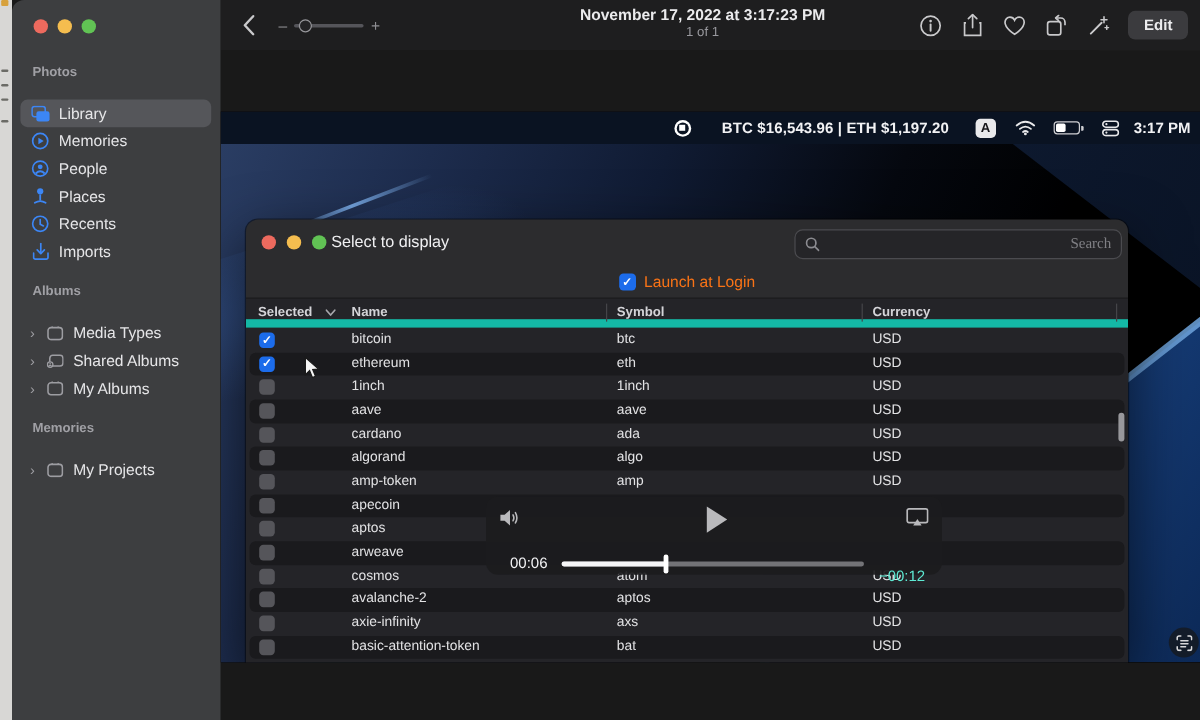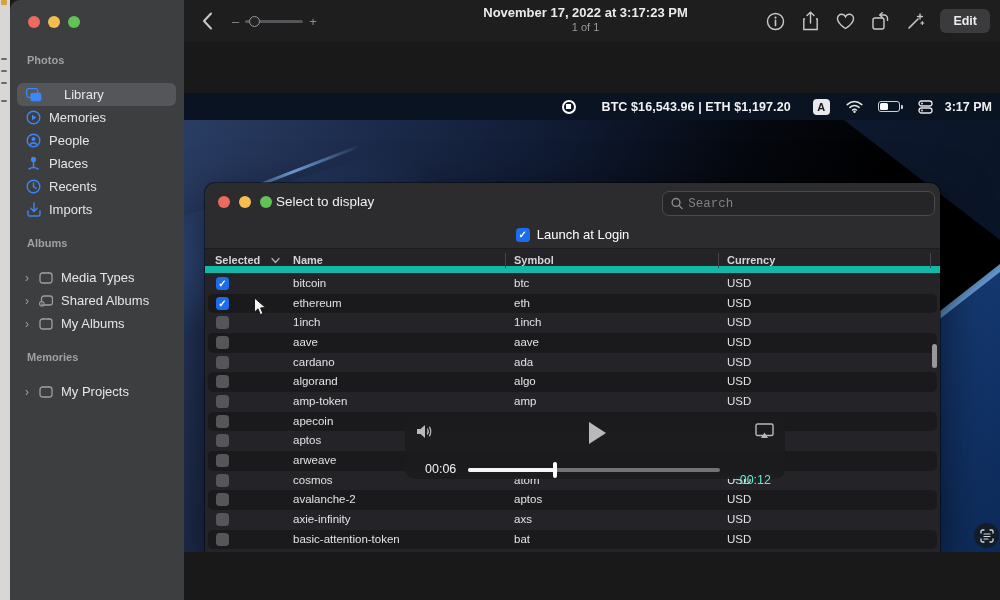--- a/index.html
+++ b/index.html
@@ -15,21 +15,21 @@
   
   .sidebar { position:absolute; left:10px; top:0; width:174px; height:600px;
     background:#3d3e40; border-radius:10px 0 0 0; }
   .traffic { position:absolute; top:16px; left:18px; display:flex; gap:8px; }
   .tl-dot { width:12px; height:12px; border-radius:50%; }
   .tl-red{ background:#ed6a5e; } .tl-yellow{ background:#f5bd4f; } .tl-green{ background:#61c354; }
   .side-sections { position:absolute; top:50px; left:0; right:0; }
   .section-label { color:#a0a0a5; font-size:11px; font-weight:700; padding:4px 0 17px 17px; }
   .side-item { position:relative; display:flex; align-items:center; height:23px; margin:0 8px 0 7px;
     border-radius:6px; padding-left:8px; cursor:default; }
-  .side-item.selected { background:#55565a;gap:15px; }
+  .side-item.selected { background:#55565a; }
   .side-item .icon-slot { width:17px; height:15px; display:flex; align-items:center; justify-content:center; margin-right:7px; }
   .side-item .chev { color:#9d9da2; font-size:12px; width:10px; margin-right:2px; }
   .side-label { color:#e6e6e8; font-size:13px; }
   .section-gap { height:12px; }
 
   
   .main { position:absolute; left:184px; top:0; width:816px; height:600px; background:#191919; }
   .toolbar { position:absolute; top:0; left:0; width:816px; height:42px; background:#1e1e1f; }
   .tb-left { position:absolute; left:12px; top:0; height:42px; display:flex; align-items:center; gap:14px; }
   .tb-back { width:22px; height:26px; display:flex; align-items:center; justify-content:center; }
@@ -88,25 +88,25 @@
 
   
   .crypto-window { position:absolute; left:21px; top:90px; width:735px; height:369px;
     background:#2c2c2e; border-radius:10px 10px 0 0; box-shadow:0 18px 50px rgba(0,0,0,.65), 0 0 0 1px rgba(0,0,0,.45); }
   .cw-titlebar { position:absolute; top:0; left:0; right:0; height:38px; }
   .cw-traffic { position:absolute; left:13px; top:13px; display:flex; gap:9px; }
   .cw-title { position:absolute; left:71px; top:11px; color:#f0f0f2; font-size:13.5px; font-weight:400; }
   .cw-search { position:absolute; left:457px; top:8px; width:273px; height:25px; background:#252528;
     border:1px solid #4b4b4f; border-radius:7px; display:flex; align-items:center; padding:0 8px; gap:5px; }
   .cw-search input { background:transparent; border:none; outline:none; color:#dedee0; font-size:12.5px;
-    width:100%; font-family:Liberation Mono, monospace; }
+    width:100%; font-family:Liberation Serif, serif;text-align:right; }
   .cw-search input::placeholder { color:#808085; }
   .launch-row { position:absolute; top:38px; left:0; right:0; height:27px;
     display:flex; align-items:center; justify-content:center; gap:7px; }
-  .launch-label { color:#ffffff; font-size:13px;text-align:center; }
+  .launch-label { color:#f97316; font-size:13px;text-align:center; }
   .cb { width:14px; height:14px; border-radius:3.5px; background:#55555a; position:relative; flex:0 0 auto; }
   .cb.checked { background:#1c6ceb; }
   .cb.checked::after { content:"✓"; position:absolute; inset:0; color:#fff; font-size:10px; font-weight:700;
     display:flex; align-items:center; justify-content:center; }
 
   .cw-table { position:absolute; top:65px; left:0; right:0; bottom:0; background:#242428; overflow:hidden; border-top:1px solid #1c1c1e; }
   .t-header { position:relative; height:24px; border-bottom:7px solid #14b8a6; color:#d4d4d8; font-size:11px; font-weight:700; }
   .t-header .hcell { position:absolute; top:5px; }
   .h-selected { left:10px; } .h-name { left:88px; } .h-symbol { left:309px; } .h-currency { left:522px; }
   .h-chev { position:absolute; left:66px; top:8px; }

